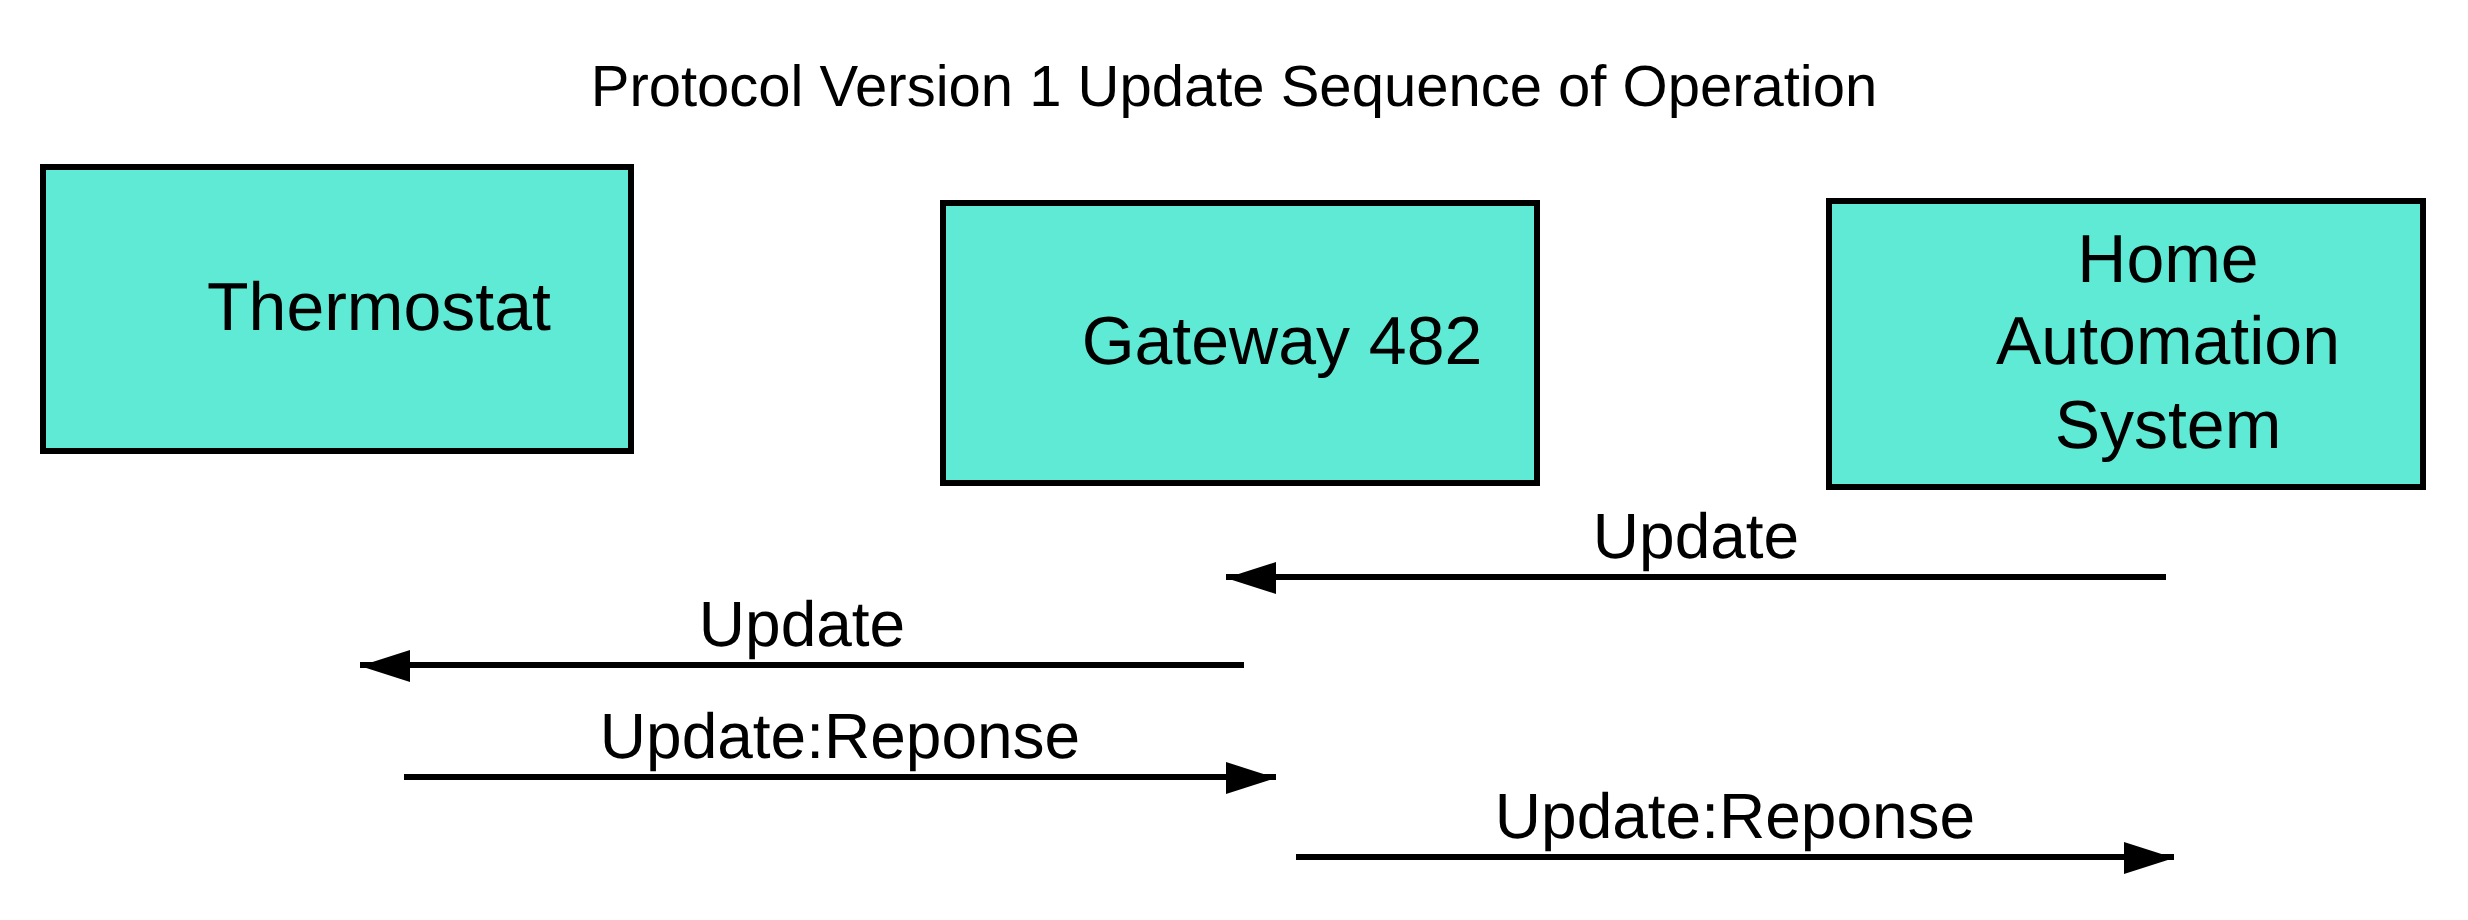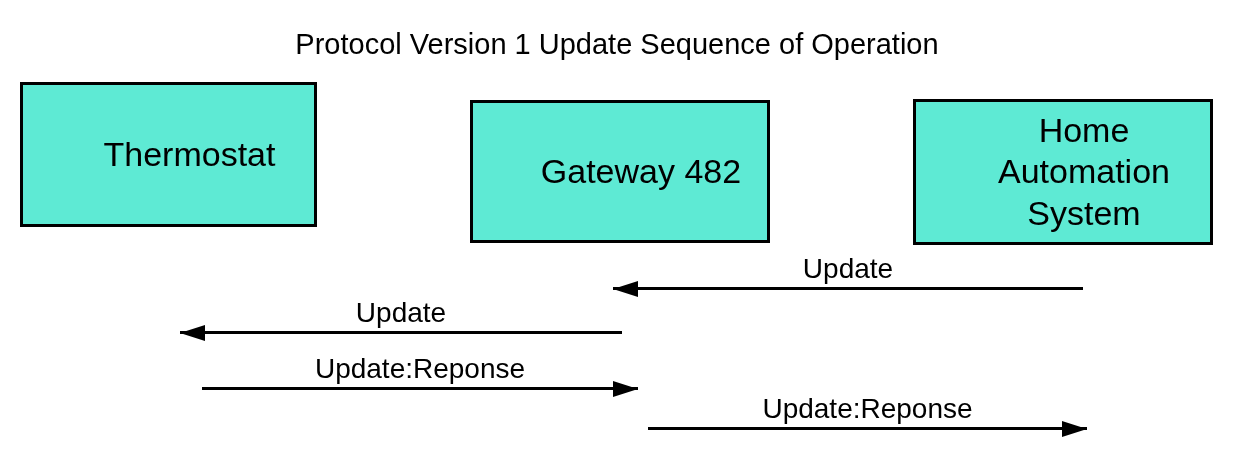--- a/index.html
+++ b/index.html
@@ -43,21 +43,21 @@
   #box-gateway    { left: 438px; top: 100px; width: 300px; height: 143px; margin-left: 32px; }
   #box-home       { left: 913px; top: 99px;  width: 300px; height: 146px; }
   #box-home .actor-label { width: 220px; }
 
   .message {
     position: absolute;
   }
   .message-label {
     display: block;
     text-align: center;
-    font-size: 28px;
+    font-size: 32px;
     height: 33px;
     line-height: 33px;
     white-space: nowrap;
   }
   .message-line {
     position: relative;
     height: 3px;
     background: #000000;
     margin-top: 2px;
   }

